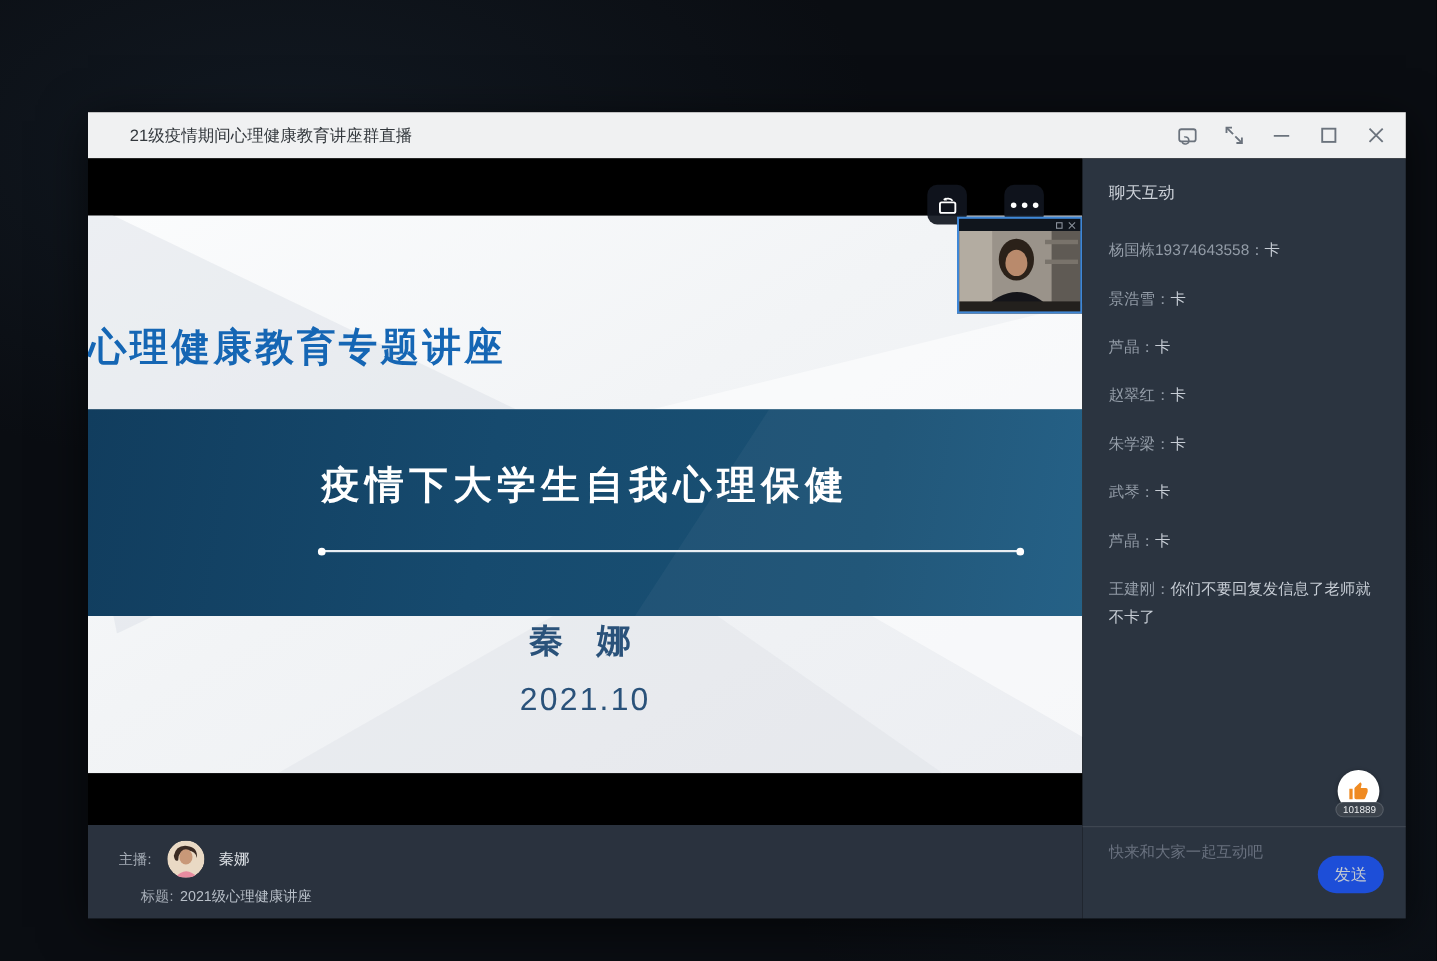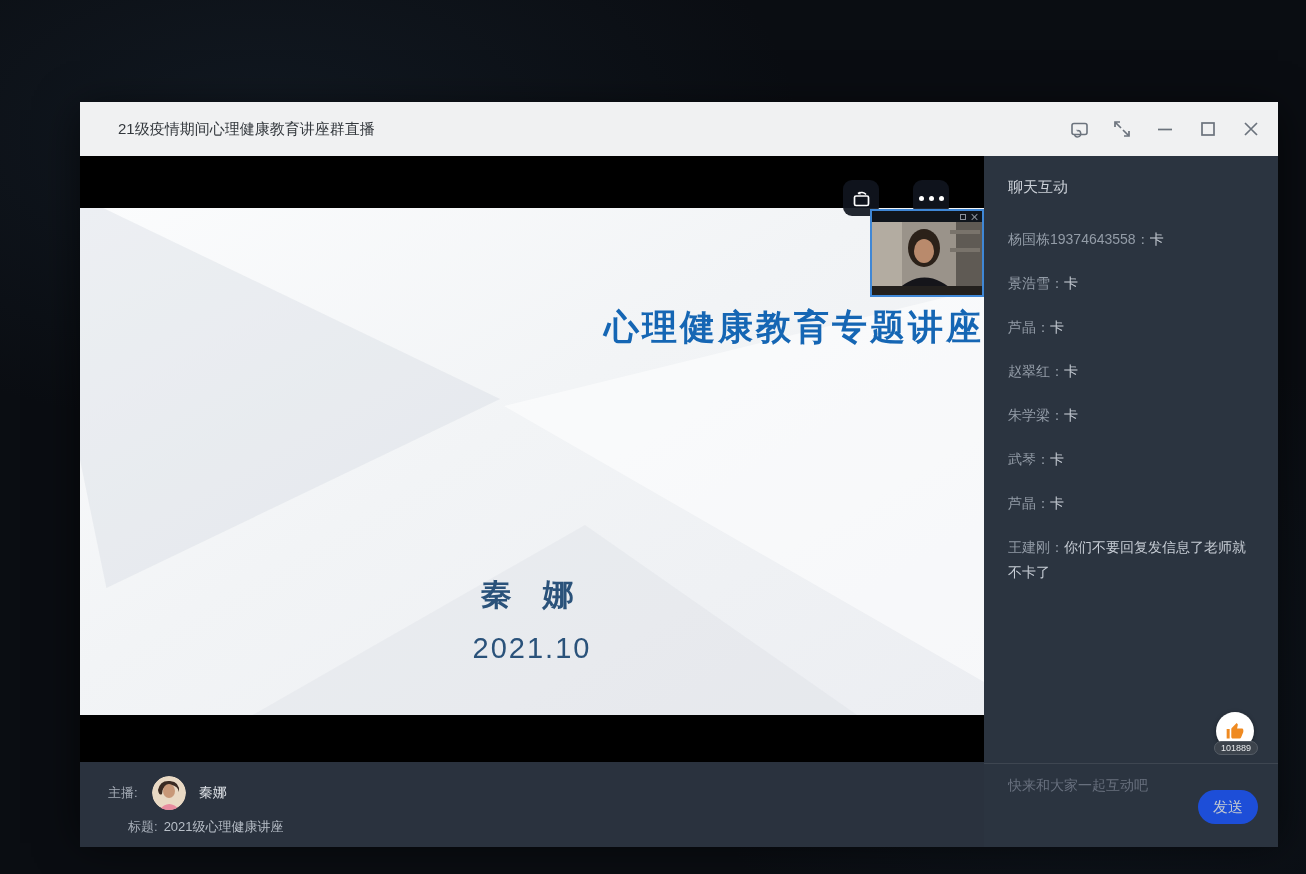--- a/index.html
+++ b/index.html
@@ -11,42 +11,42 @@
       radial-gradient(700px 600px at 85% 80%, rgba(30,50,70,.2), transparent 60%),
       radial-gradient(500px 300px at 60% 40%, rgba(20,35,50,.25), transparent 60%),
       #0a0d12;
     position:relative;
   }
 
   
   .app-window { position:absolute; left:80px; top:102px; width:1198px; height:733px;
     box-shadow:0 8px 40px rgba(0,0,0,.6); background:#000; }
 
-  .titlebar { height:54px; background:#f0f1f2; display:flex; align-items:center; }
+  .titlebar { height:42px; background:#f0f1f2; display:flex; align-items:center; }
   .titlebar .title { margin-left:38px; font-size:15px; color:#33383d; }
   .titlebar .controls { margin-left:auto; display:flex; align-items:center; gap:21px; margin-right:16px; }
   .tb-btn { width:22px; height:22px; display:flex; align-items:center; justify-content:center; cursor:pointer; }
   .tb-btn svg { display:block; }
 
   .content { display:flex; height:691px; }
 
   
   .main { width:904px; display:flex; flex-direction:column; }
   .video-area { position:relative; height:606px; background:#000; overflow:hidden; }
 
   .slide { position:absolute; left:0; top:52px; width:904px; height:507px;
     background:linear-gradient(150deg,#fbfcfd 0%,#f2f4f6 45%,#eceef2 100%); overflow:hidden; }
   .poly1 { position:absolute; left:-60px; top:-40px; width:480px; height:420px;
     background:rgba(210,215,223,.35); clip-path:polygon(0 0,100% 55%,18% 100%); }
   .poly2 { position:absolute; right:-80px; top:60px; width:560px; height:460px;
     background:rgba(255,255,255,.55); clip-path:polygon(0 30%,100% 0,100% 100%); }
   .poly3 { position:absolute; left:120px; bottom:-30px; width:700px; height:220px;
     background:rgba(214,219,226,.3); clip-path:polygon(0 100%,55% 0,100% 100%); }
 
-  .slide-title { position:relative; margin-top:96px; text-align:right;
+  .slide-title { position:relative; margin-top:96px; text-align:left;
     font-size:35px; font-weight:bold; letter-spacing:3px; }
 
   .band { position:absolute; left:0; top:176px; width:904px; height:188px;
     background:linear-gradient(100deg,#113d5e 0%,#164a6e 40%,#1a5174 78%,#1d5b82 100%); }
   .band::after { content:""; position:absolute; right:0; top:0; width:45%; height:100%;
     background:rgba(255,255,255,.04); clip-path:polygon(30% 0,100% 0,100% 100%,0 100%); }
   .band-title { position:relative; z-index:2; padding-top:46px; text-align:center;
     color:#fff; font-size:35px; font-weight:bold; letter-spacing:5px; }
   .band-line { position:absolute; z-index:2; left:212px; top:128px; width:636px; height:2px;
     background:#e9eef3; }
@@ -95,21 +95,21 @@
   .chat-msg .cname { color:#939ca7; }
   .chat-msg .ctext { color:#c7cdd5; }
 
   .like-wrap { position:absolute; right:22px; top:556px; width:40px; height:48px; cursor:pointer; }
   .like-circle { width:38px; height:38px; border-radius:50%; background:#fff;
     display:flex; align-items:center; justify-content:center; box-shadow:0 1px 4px rgba(0,0,0,.4); }
   .like-badge { position:absolute; left:50%; transform:translateX(-50%); top:29px;
     background:#3c434c; border:1px solid #565d66; color:#e8eaec; font-size:9px;
     padding:1px 6px; border-radius:8px; white-space:nowrap; }
 
-  .chat-input-area { height:84px; border-top:1px solid rgba(255,255,255,.09); position:relative;font-family:Liberation Serif, serif; }
+  .chat-input-area { height:84px; border-top:1px solid rgba(255,255,255,.09); position:relative; }
   .chat-input { position:absolute; left:24px; top:14px; width:160px; background:transparent;
     border:none; outline:none; font-size:14px; color:#c7cdd5; font-family:inherit; }
   .chat-input::placeholder { color:#68707e; }
   .send-btn { position:absolute; right:20px; top:26px; width:60px; height:34px; border-radius:17px;
     background:#1d4ed8; border:none; color:#c2c8d0; font-size:15px; font-family:inherit; cursor:pointer; }
 </style>
 </head>
 <body>
 
 <div class="app-window">
@@ -153,20 +153,24 @@
     <div class="main">
       <div class="video-area">
 
         <div class="slide">
           <div class="poly1"></div>
           <div class="poly2"></div>
           <div class="poly3"></div>
 
           <div class="slide-title" style="color: rgb(21, 102, 180);">心理健康教育专题讲座</div>
 
+          <div class="band">
+            <div class="band-title">疫情下大学生自我心理保健</div>
+            <div class="band-line"></div>
+          </div>
 
           <div class="slide-author" style="color: rgb(42, 82, 122);">秦 娜</div>
           <div class="slide-date" style="color: rgb(42, 82, 122);">2021.10</div>
         </div>
 
         <div class="video-strip-bottom"></div>
 
         <div class="overlay-btn rotate-btn">
           <svg width="22" height="22" viewBox="0 0 22 22">
             <rect x="4.5" y="9" width="14" height="9.5" rx="1.5" fill="none" stroke="#fff" stroke-width="1.7"></rect>

